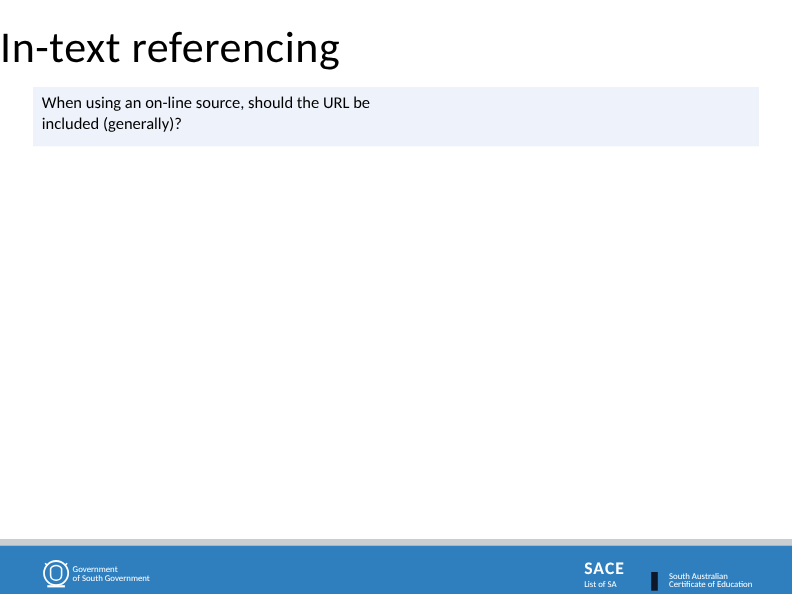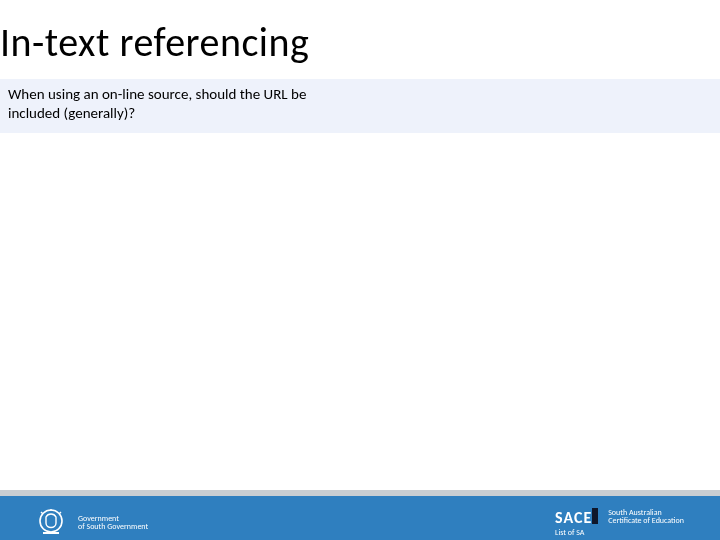--- a/index.html
+++ b/index.html
@@ -21,21 +21,21 @@
   }
   .title {
     text-align: left;
     font-size: 40px;
     font-weight: 400;
     margin: 18px 0 12px 0;
     letter-spacing: 0.5px;
   }
   .content-row {
     display: flex;
-    width: 720px;
+    width: 660px;
     margin: 0 auto;
     background: #eef2fb;
     padding: 6px 8px 10px 8px;
     box-sizing: border-box;
     font-size: 15px;
     line-height: 1.25;
     position: relative;
   }
   .col-left {
     flex: 0 0 300px;
@@ -85,34 +85,34 @@
     justify-content: space-between;
     padding: 0 36px 0 36px;
     box-sizing: border-box;
     color: #fff;
   }
 
   
   .crest {
     display: flex;
     align-items: center;
-    gap: 12px;
+    gap: 0;
   }
   .crest svg { display:block; }
   .crest-text {
     font-size: 8px;
     line-height: 1.05;
     font-weight: 500;
   }
 
   
   .sace {
     display: flex;
-    align-items: flex-start;
-    gap: 0;
+    align-items: flex-end;
+    gap: 24px;
   }
   .sace-word {
     font-size: 16px;
     font-weight: 600;
     letter-spacing: 1px;
   }
   .sace-sub {
     font-size: 8px;
     line-height: 1.05;
     border-left: 6px solid #0f172a;

